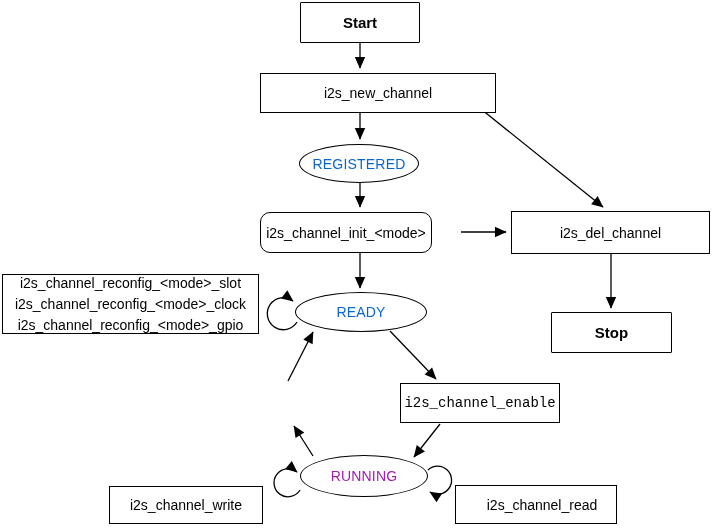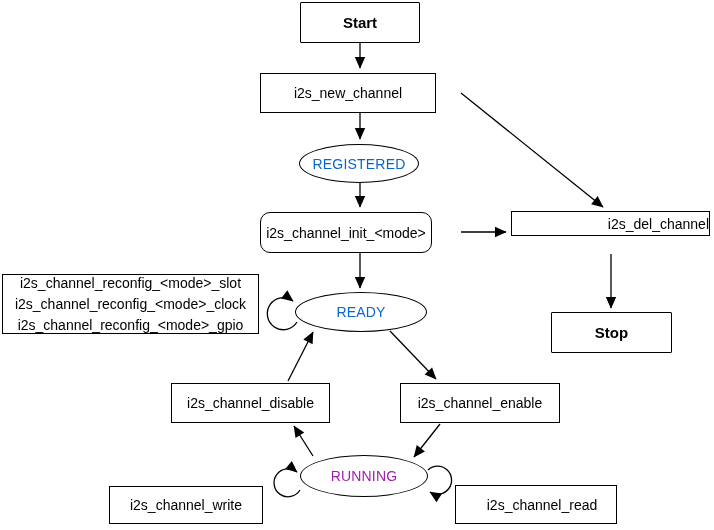--- a/index.html
+++ b/index.html
@@ -67,55 +67,52 @@
 
     <path class="edge" d="M 297 322 A 16 16 0 1 1 293 301" marker-end="url(#ah)"></path>
     <path class="edge" d="M 300 490 A 14 14 0 1 1 297 472" marker-end="url(#ah)"></path>
     <path class="edge" d="M 428 470 A 14 14 0 1 1 430 492" marker-end="url(#ah)"></path>
   </svg>
 
   <div class="node terminal" style="left:300px;top:2px;width:120px;height:41px;">
     <span>Start</span>
   </div>
 
-  <div class="node" style="left:260px;top:73px;width:176px;height:40px;">
+  <div class="node" style="left:260px;top:73px;width:236px;height:40px;">
     <span>i2s_new_channel</span>
   </div>
 
   <div class="node state" style="left: 299px; top: 144px; width: 120px; height: 39px; color: rgb(9, 102, 204);">
     <span>REGISTERED</span>
   </div>
 
   <div class="node" style="left:260px;top:212px;width:172px;height:41px;border-radius:10px;">
     <span>i2s_channel_init_&lt;mode&gt;</span>
   </div>
 
-  <div class="node" style="left:511px;top:211px;width:199px;height:25px;justify-content:flex-end;">
+  <div class="node" style="left:511px;top:211px;width:199px;height:43px;">
     <span>i2s_del_channel</span>
   </div>
 
   <div class="node state" style="left: 295px; top: 292px; width: 132px; height: 40px; color: rgb(9, 102, 204);">
     <span>READY</span>
   </div>
 
   <div class="node terminal" style="left:551px;top:312px;width:121px;height:41px;">
     <span>Stop</span>
   </div>
 
   <div class="node multi" style="left:2px;top:274px;width:257px;height:60px;">
     <span>i2s_channel_reconfig_&lt;mode&gt;_slot</span>
     <span>i2s_channel_reconfig_&lt;mode&gt;_clock</span>
     <span>i2s_channel_reconfig_&lt;mode&gt;_gpio</span>
   </div>
 
-  <div class="node" style="left:171px;top:383px;width:159px;height:40px;">
-    <span>i2s_channel_disable</span>
-  </div>
 
-  <div class="node" style="left:400px;top:383px;width:160px;height:40px;">
+  <div class="node" style="left:400px;top:383px;width:160px;height:40px;font-family:Liberation Mono, monospace;">
     <span>i2s_channel_enable</span>
   </div>
 
   <div class="node state" style="left: 300px; top: 455px; width: 128px; height: 42px; color: #a21caf;">
     <span>RUNNING</span>
   </div>
 
   <div class="node" style="left:109px;top:486px;width:154px;height:38px;">
     <span>i2s_channel_write</span>
   </div>

